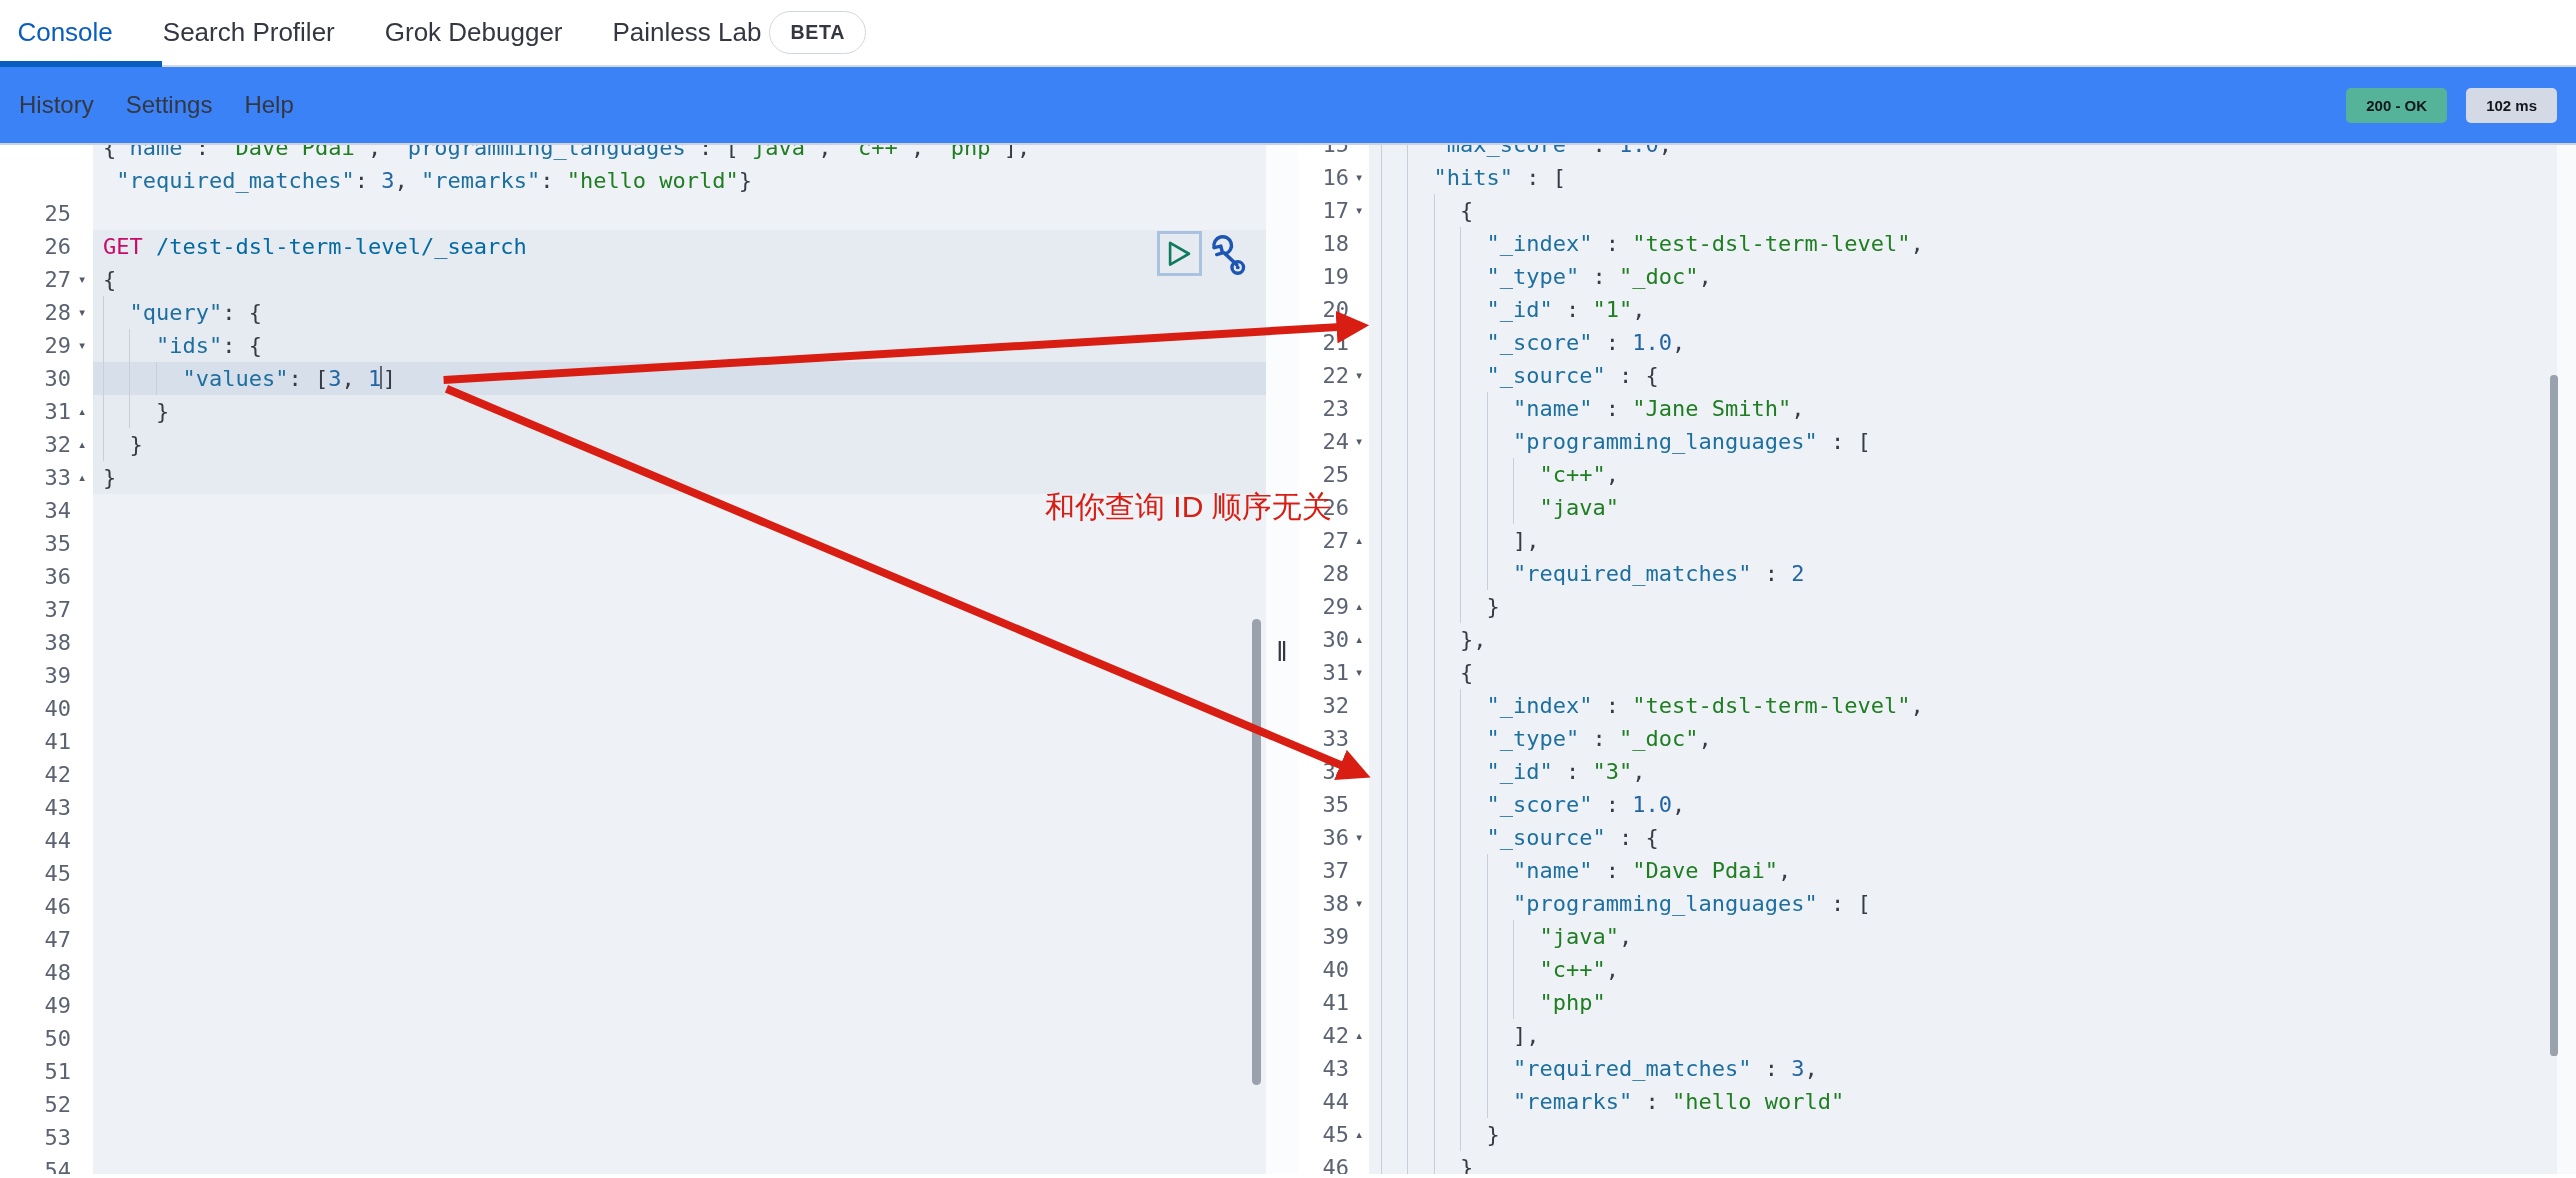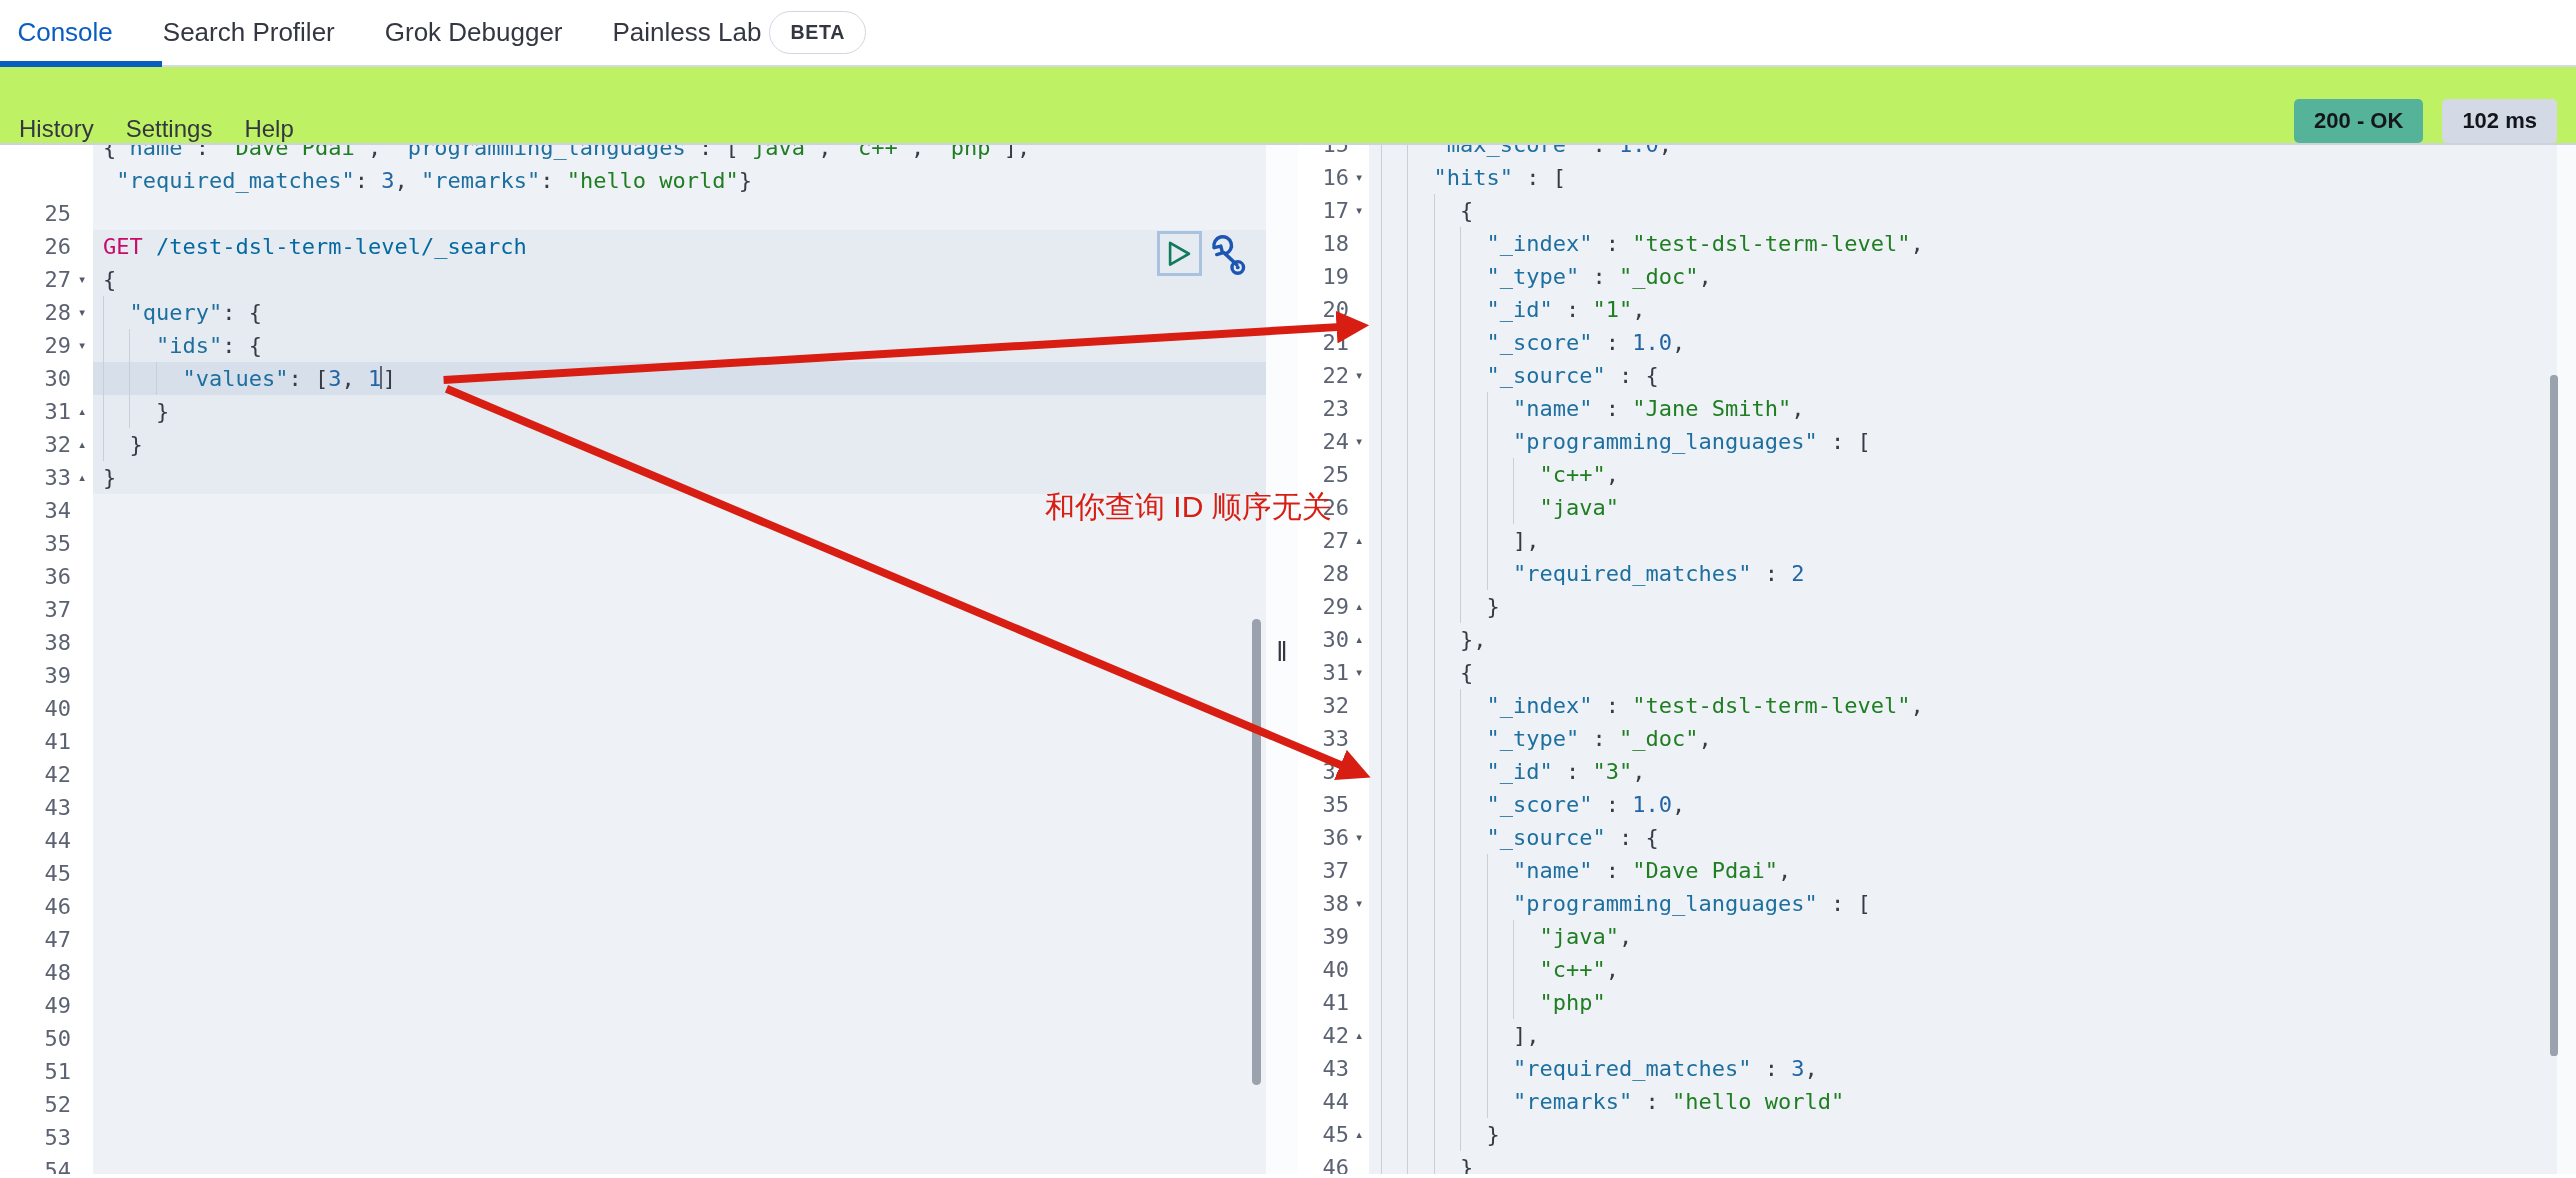--- a/index.html
+++ b/index.html
@@ -9,25 +9,25 @@
   
   .tabbar{position:relative;height:67px;background:#fff;border-bottom:2.2px solid #d3dae6;
           display:flex;align-items:center;gap:50px;padding:0 0 0 17.4px;box-sizing:border-box;}
   .tab{font-size:26px;color:#343741;cursor:pointer;white-space:nowrap;}
   .tab.active{color:#0a5dc0;font-weight:500;}
   .tab-underline{position:absolute;left:0;bottom:-2.2px;width:162px;height:6.5px;background:#0a5dc0;}
   .beta-pill{margin-left:16px;border:1.4px solid #cfd6e2;border-radius:724px;background:#fff;
              padding:8.7px 20px;font-size:19.6px;font-weight:700;letter-spacing:0.7px;color:#343741;}
 
   
-  .menubar{height:78px;background:#bef264;border-bottom:2.2px solid #ccd3de;display:flex;
-           align-items:flex-end;gap:32px;padding:0 19px;box-sizing:border-box;font-size:24px;}
+  .menubar{height:78px;background:#3b82f6;border-bottom:2.2px solid #ccd3de;display:flex;
+           align-items:center;gap:32px;padding:0 19px;box-sizing:border-box;font-size:24px;}
   .menu-item{color:#343741;cursor:pointer;}
   .badges{margin-left:auto;display:flex;gap:19px;align-items:center;}
-  .badge{font-size:22px;font-weight:600;color:#14161c;padding:9px 20px;border-radius:5px;white-space:nowrap;}
+  .badge{font-size:15px;font-weight:600;color:#14161c;padding:9px 20px;border-radius:5px;white-space:nowrap;}
 
   
   .editors{position:relative;display:flex;height:1029px;background:#eef1f6;}
   .panel{position:relative;overflow:hidden;height:100%;}
   .panel-left{width:1266px;}
   .divider{width:32px;background:#fbfcfe;position:relative;flex:none;}
   .divider-handle{position:absolute;top:491px;left:50%;transform:translateX(-50%);
                   font-size:27.5px;color:#343741;cursor:col-resize;user-select:none;}
   .panel-right{flex:1;}
 

